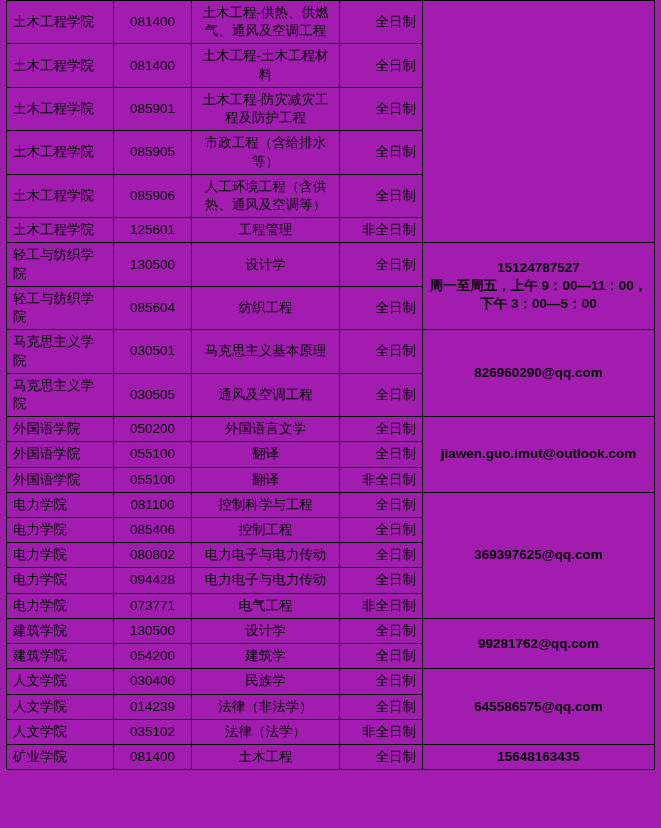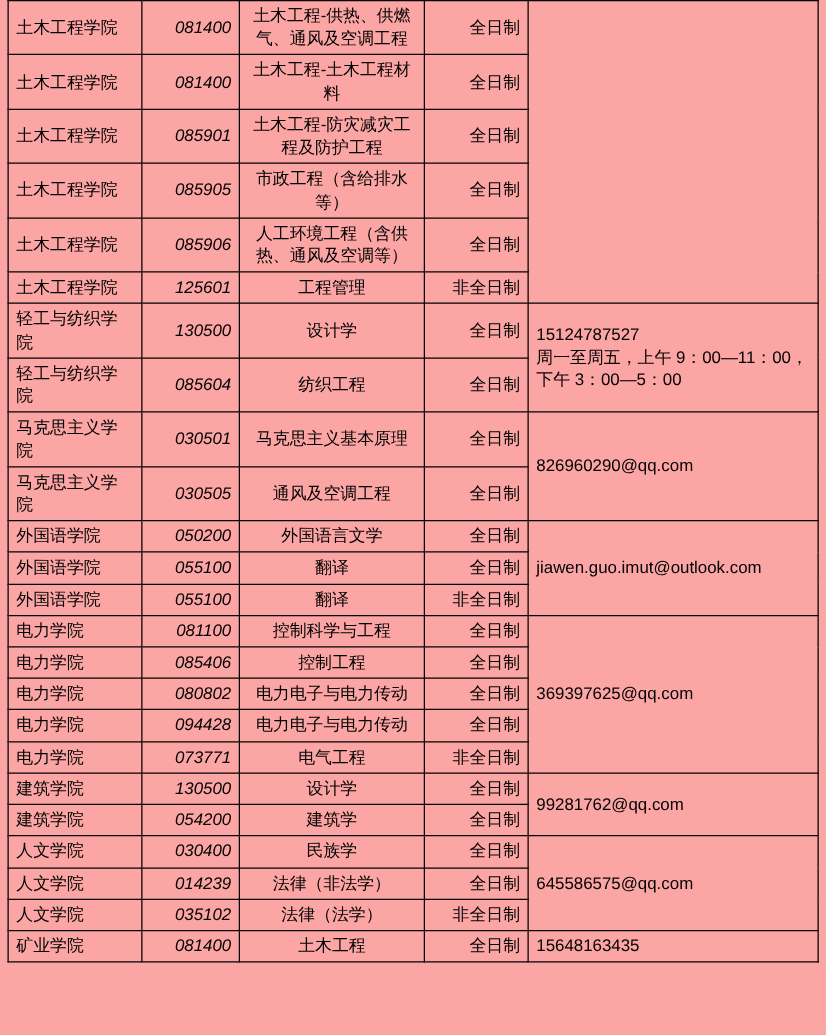--- a/index.html
+++ b/index.html
@@ -11,21 +11,21 @@
     width: 661px;
     height: 828px;
     font-family: "Liberation Sans", sans-serif;
     color: #000000;
   }
   .page {
     width: 661px;
     height: 828px;
     position: relative;
     overflow: hidden;
-    background: #fca5a5;
+    background: #a21caf;
   }
   table.grid {
     border-collapse: collapse;
     width: 648px;
     margin: 0 0 0 6px;
     table-layout: fixed;
   }
   table.grid td {
     border: 1px solid #000000;
     padding: 3px 6px;
@@ -35,27 +35,29 @@
     font-family: "Liberation Sans", sans-serif;
     color: #000000;
   }
   col.c-college { width: 107px; }
   col.c-code    { width: 78px; }
   col.c-major   { width: 148px; }
   col.c-mode    { width: 83px; }
   col.c-contact { width: 232px; }
 
   td.college { text-align: left; }
-  td.code    { text-align: right; font-style: italic; }
+  td.code    { text-align: center; }
   td.major   { text-align: center; }
   td.mode    { text-align: right; }
   td.contact {
+    text-align: center;
     vertical-align: middle;
     font-size: 13px;
     line-height: 1.5;
+    font-weight: bold;
   }
   td.contact.empty { border-left: 1px solid #000; }
   .contact-line { display: block; }
   .nowrap { white-space: nowrap; }
 </style>
 </head>
 <body>
 
 <div class="page">
   <table class="grid">

